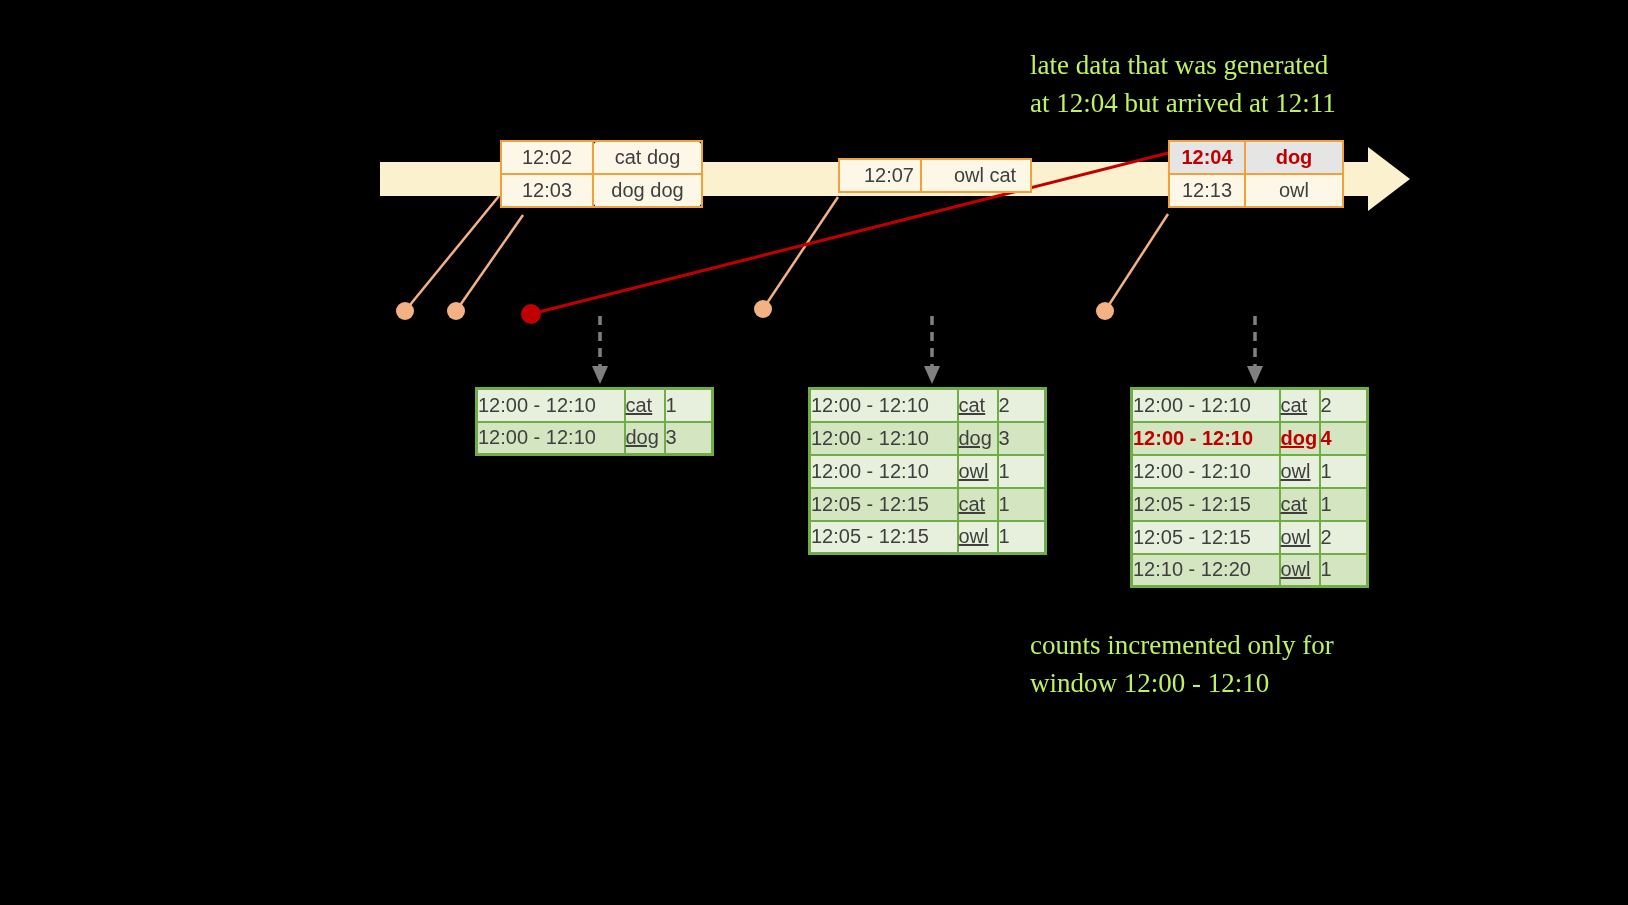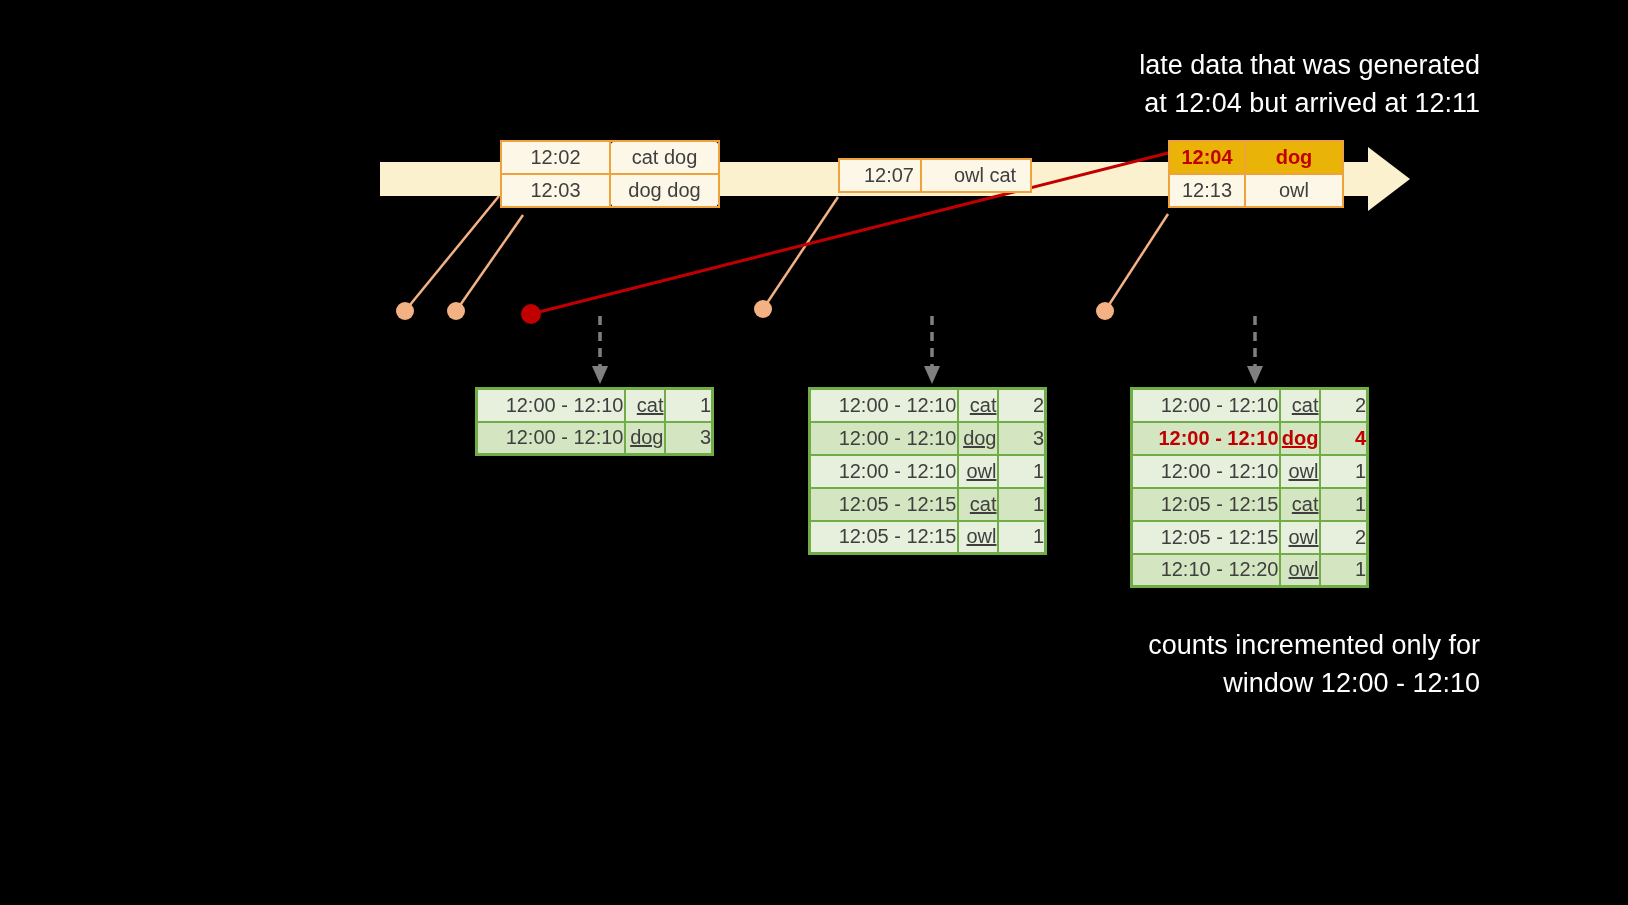--- a/index.html
+++ b/index.html
@@ -5,45 +5,45 @@
   * { margin:0; padding:0; box-sizing:border-box; }
   html,body { background:#000; }
   .canvas {
     position:relative; width:1628px; height:905px; background:#000000;
     font-family:"Liberation Sans","DejaVu Sans",sans-serif; overflow:hidden;
   }
   .layer { position:absolute; left:0; top:0; }
 
   
   .note {
-    position:absolute; color:#ffffff; font-size:27px; line-height:38px;
-    text-align:right; width:450px;
+    position:absolute; color:#bef264; font-size:27px; line-height:38px;
+    text-align:left; width:450px;font-family:Liberation Serif, serif;
   }
   .late-note  { left:1030px; top:46px; }
   .counts-note{ left:1030px; top:626px; }
 
   
   .event-box { position:absolute; border-collapse:collapse; }
   .event-box td {
     border:2px solid #EFA23C; background:#FDF7E7; font-size:20px;
     color:#3F3F3F; text-align:center; height:33px; padding:0 6px;
   }
   .eb1 { left:500px; top:140px; }
   .eb2 { left:838px; top:158px; }
   .eb3 { left:1168px; top:140px; }
-  .eb1 .t{ width:109px; }  .eb1 .w{ width:109px;border-radius:6px; }
+  .eb1 .t{ width:92px; }  .eb1 .w{ width:109px;border-radius:6px; }
   .eb2 .t{ width:82px;text-align:right; }  .eb2 .w{ width:110px;padding-left:24px; }
   .eb3 .t{ width:76px; }  .eb3 .w{ width:98px;  }
-  .event-box td.late { background:#eab308; color:#C00000; font-weight:bold; }
+  .event-box td.late { background:#e5e5e5; color:#C00000; font-weight:bold; }
 
   
   .result-table { position:absolute; border-collapse:collapse; border:3px solid #70AD47; }
   .result-table td {
     border:2px solid #70AD47; font-size:20px; color:#3F3F3F;
-    text-align:right; height:33px;margin-top:40px;
+    text-align:left; height:33px;margin-top:40px;
   }
   .rt1 { left:475px;  top:387px; }
   .rt2 { left:808px;  top:387px; }
   .rt3 { left:1130px; top:387px; }
   td.win  { width:148px; }
   td.word { width:40px;text-decoration:underline; }
   td.cnt  { width:48px; }
   tr.band-a td { background:#E6F0DC; }
   tr.band-b td { background:#D3E5C1; }
   tr.hl td { color:#C00000; font-weight:bold; }

